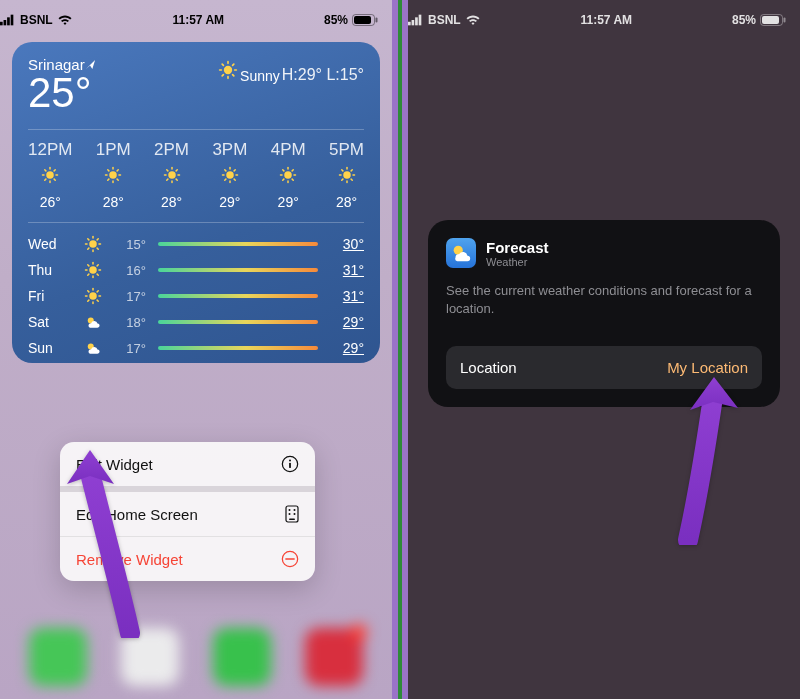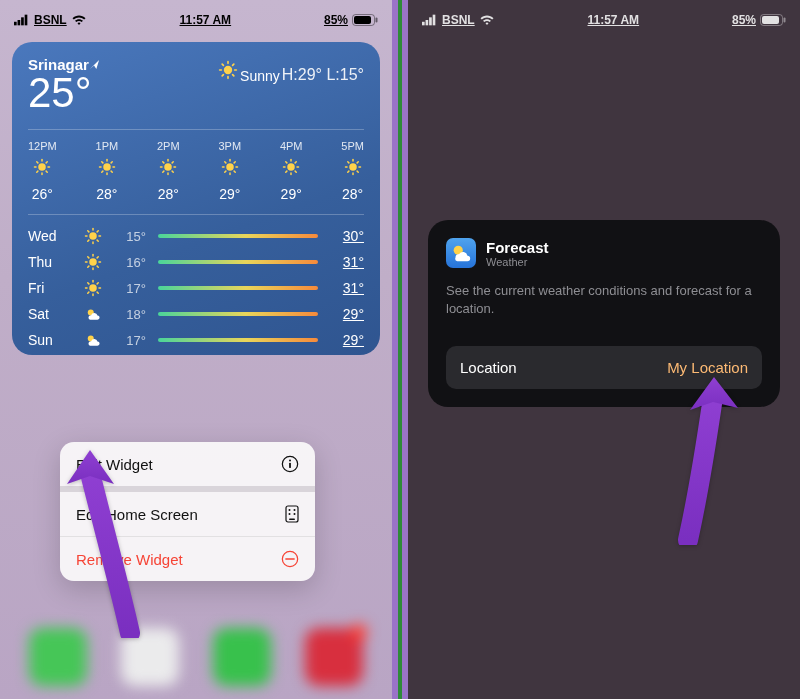--- a/index.html
+++ b/index.html
@@ -33,53 +33,52 @@
     height:50%;
     width:100%;
     background:#2f8a3a;
   }
 
   
   .status-bar {
     display: flex;
     align-items: center;
     justify-content: space-between;
-    padding: 10px 14px 0 14px;
+    padding: 10px 14px 0 0;
     font-size: 12px;
     font-weight: 600;
     height: 30px;
     color: #000;
-    text-decoration: underline;
   }
   .phone.right .status-bar { color: #fff; opacity:.85; }
   .sb-left, .sb-right { display:flex; align-items:center; gap:4px; }
   .sb-center { font-weight:700; }
   .signal-icon, .wifi-icon, .battery-icon { display:inline-flex; align-items:center; }
   .signal-icon svg, .wifi-icon svg { width:16px; height:12px; }
   .battery-icon svg { width:26px; height:12px; }
 
   
   .weather-widget {
     margin: 12px;
     border-radius: 20px;
     background: linear-gradient(160deg, #4a78bd 0%, #365f9c 60%, #2f5590 100%);
     color: #fff;
     padding: 14px 16px 6px 16px;
   }
   .ww-top { display:flex; justify-content:space-between; align-items:flex-start; }
-  .ww-loc { font-size:15px; font-weight:700; display:flex; align-items:center; }
+  .ww-loc { font-size:15px; font-weight:400; display:flex; align-items:center; }
   .ww-temp { font-size:42px; font-weight:300; margin-top:-4px; }
   .ww-right { text-align:right; display:flex; flex-direction:row; align-items:flex-end; gap:2px; padding-top:4px; }
   .ww-sunicon { display:inline-block; }
   .ww-cond { font-size:14px; }
   .ww-hilow { font-size:16px; opacity:.9; }
   .ww-hr { border:none; border-top:1px solid rgba(255,255,255,.25); margin:12px 0 10px 0; }
   .hourly { display:flex; justify-content:space-between; }
   .hour-col { display:flex; flex-direction:column; align-items:center; gap:6px; }
-  .hour-time { font-size:11px; opacity:.85; }
+  .hour-time { font-size:17px; opacity:.85; }
   .hour-temp { font-size:14px; font-weight:400; }
   .daily { margin-top:12px; display:flex; flex-direction:column; gap:8px; }
   .day-row { display:flex; align-items:center; gap:12px; font-size:14px; }
   .day-name { width:42px; }
   .day-icon { width:22px; display:flex; justify-content:center; }
   .day-lo { width:30px; opacity:.7; text-align:right; font-size:13px; }
   .day-bar { flex:1; height:4px; border-radius:2px; background:linear-gradient(90deg,#4ad59a 0%, #e9d55a 55%, #f68a3b 100%); }
   .day-hi { width:34px; text-align:right;text-decoration:underline; }
 
   

